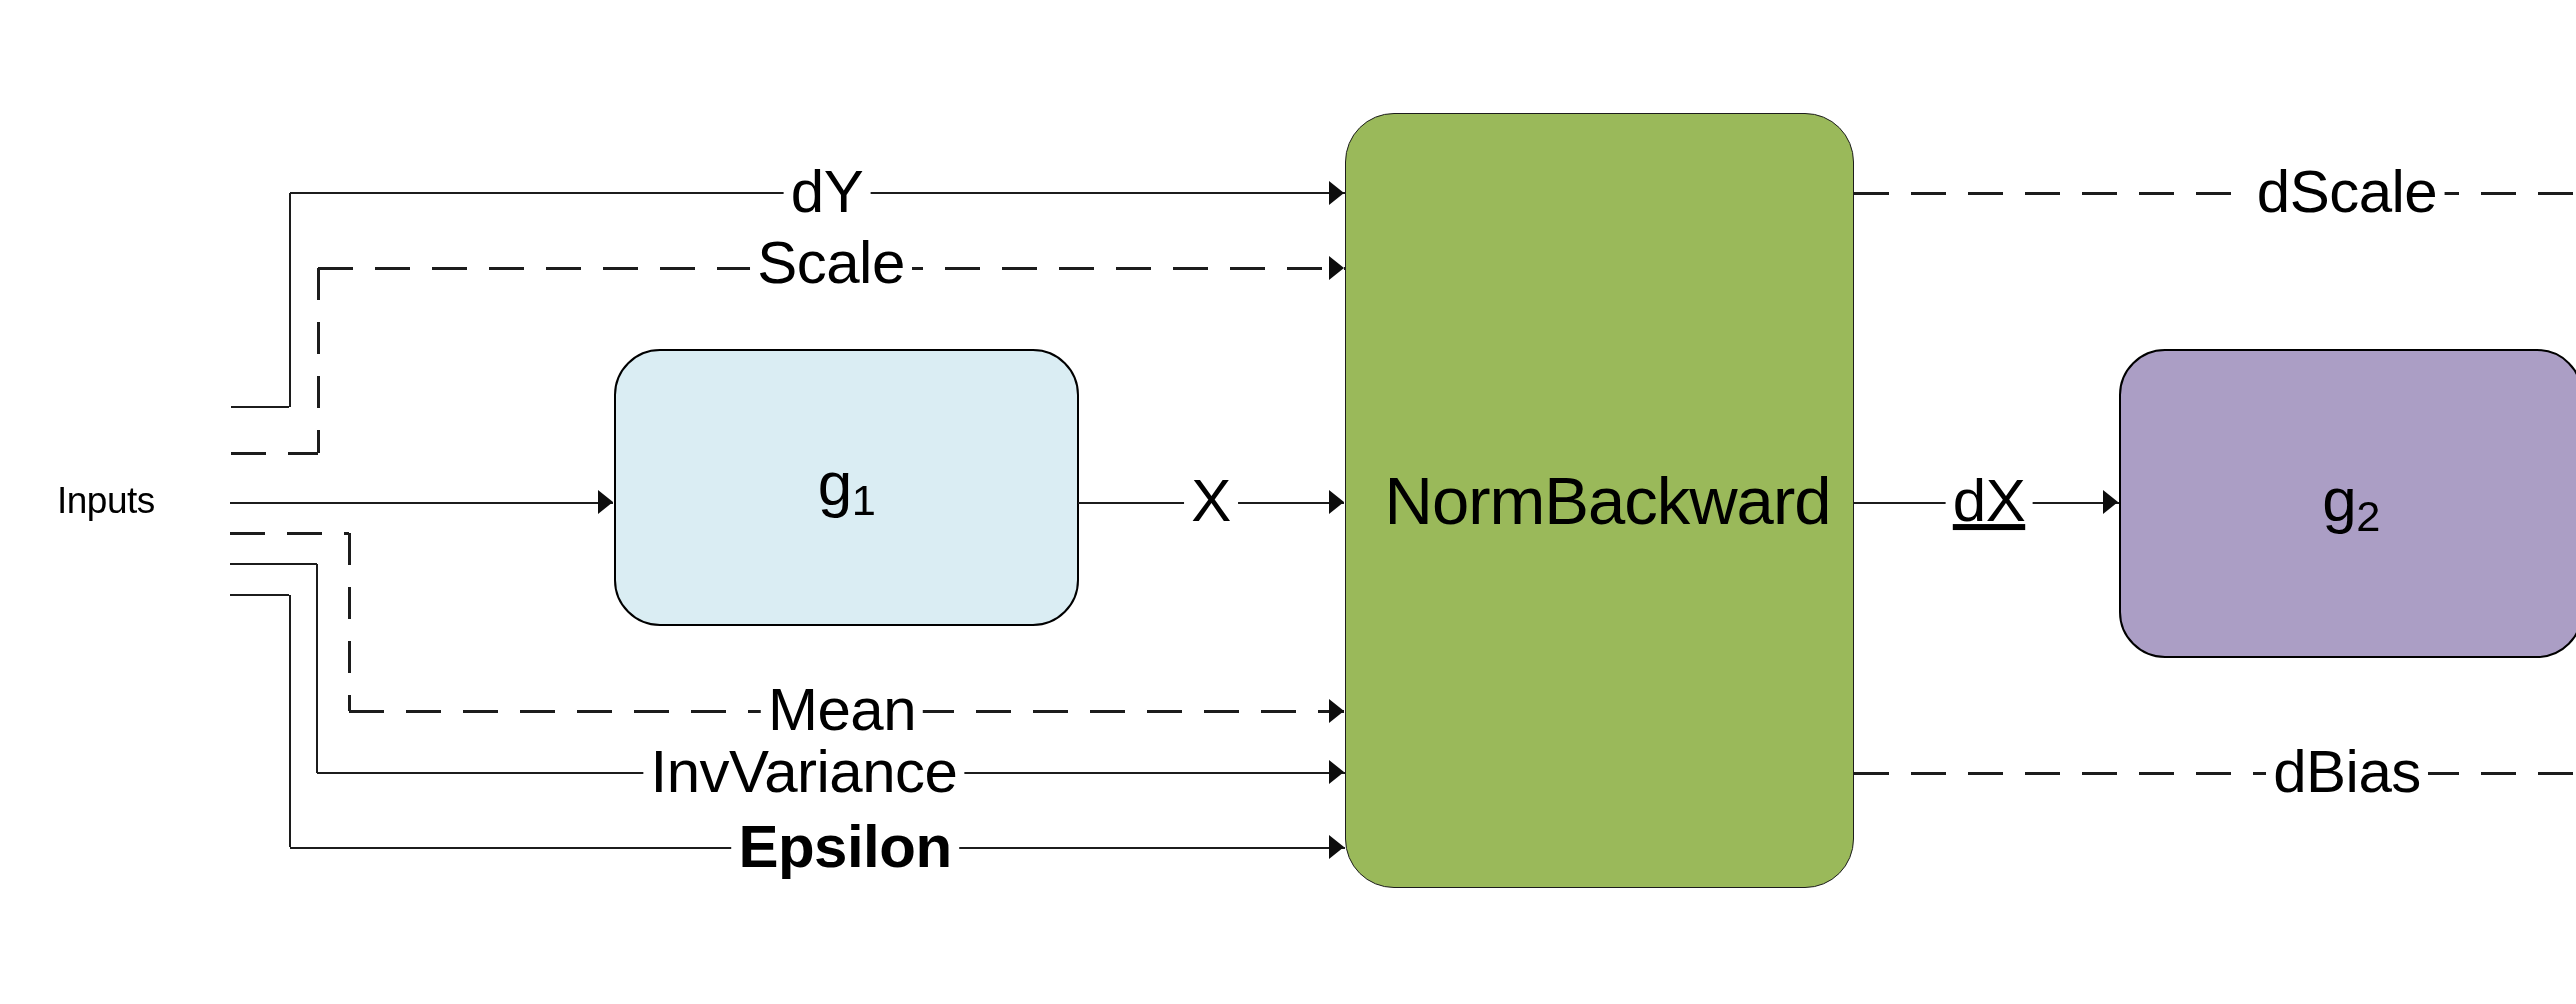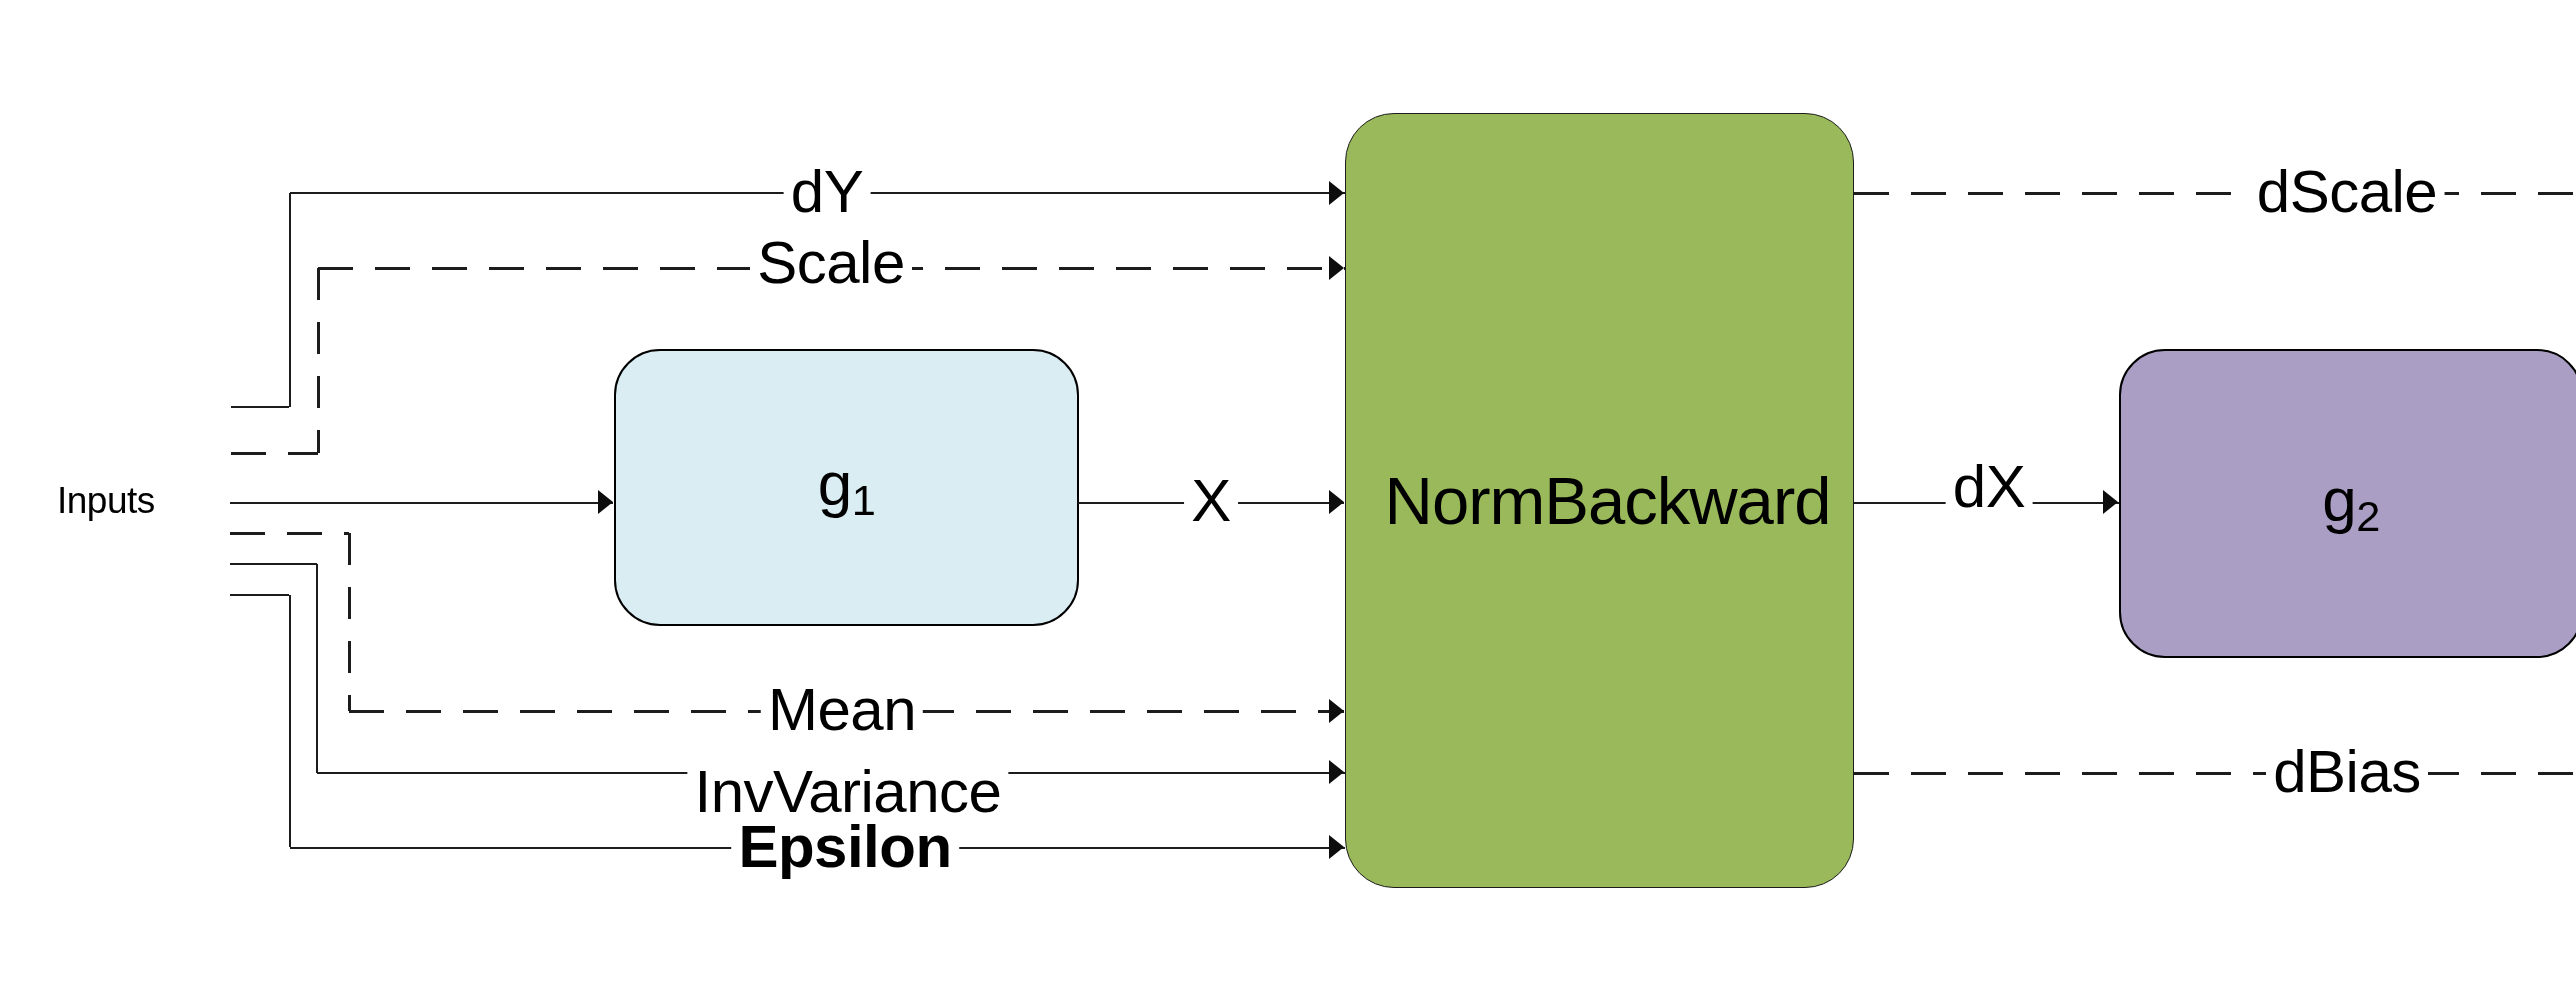--- a/index.html
+++ b/index.html
@@ -137,29 +137,29 @@
       <div class="edge-label" style="left: 1211px; top: 502px;">X</div>
       <div class="seg h dashed" style="left: 230px; top: 532px; width: 119px;"></div>
       <div class="seg v dashed" style="left: 348px; top: 533px; height: 178px;"></div>
       <div class="seg h dashed" style="left: 349px; top: 710px; width: 995px;"></div>
       <div class="arrowhead" style="left: 1329px; top: 699px;"></div>
       <div class="edge-label" style="left: 842px; top: 711px;">Mean</div>
       <div class="seg h solid" style="left: 230px; top: 563px; width: 87px;"></div>
       <div class="seg v solid" style="left: 316px; top: 564px; height: 209px;"></div>
       <div class="seg h solid" style="left: 317px; top: 772px; width: 1028px;"></div>
       <div class="arrowhead" style="left: 1329px; top: 760px;"></div>
-      <div class="edge-label" style="left: 848px; top: 773px; margin-top: 20px;">InvVariance</div>
+      <div class="edge-label" style="left: 804px; top: 773px;">InvVariance</div>
       <div class="seg h solid" style="left: 230px; top: 594px; width: 59px;"></div>
       <div class="seg v solid" style="left: 289px; top: 595px; height: 252px;"></div>
       <div class="seg h solid" style="left: 290px; top: 847px; width: 1055px;"></div>
       <div class="arrowhead" style="left: 1329px; top: 835px;"></div>
       <div class="edge-label" style="left: 845px; top: 848px; font-weight: bold;">Epsilon</div>
       <div class="seg h solid" style="left: 1854px; top: 502px; width: 265px;"></div>
       <div class="arrowhead" style="left: 2103px; top: 490px;"></div>
-      <div class="edge-label" style="left: 1989px; top: 488px;">dX</div>
+      <div class="edge-label" style="left: 1989px; top: 502px; text-decoration: underline;">dX</div>
       <div class="seg h dashed" style="left: 1854px; top: 192px; width: 1083px;"></div>
       <div class="edge-label" style="left: 2347px; top: 193px;">dScale</div>
       <div class="seg h dashed" style="left: 1854px; top: 772px; width: 1083px;"></div>
       <div class="edge-label" style="left: 2347px; top: 773px;">dBias</div>
     </div>
 
 </div>
 
 
 </body></html>

